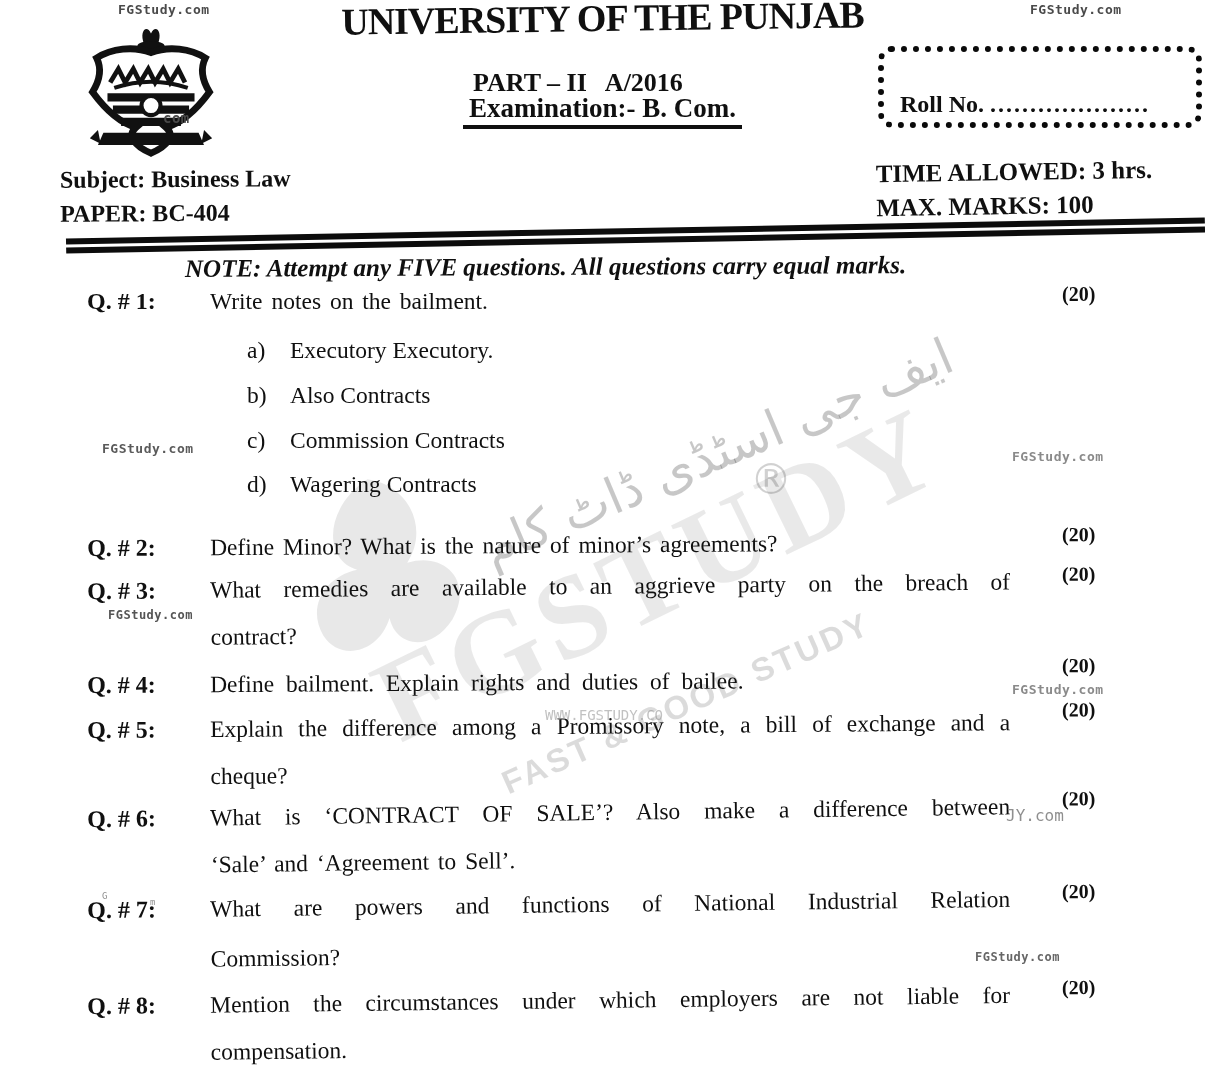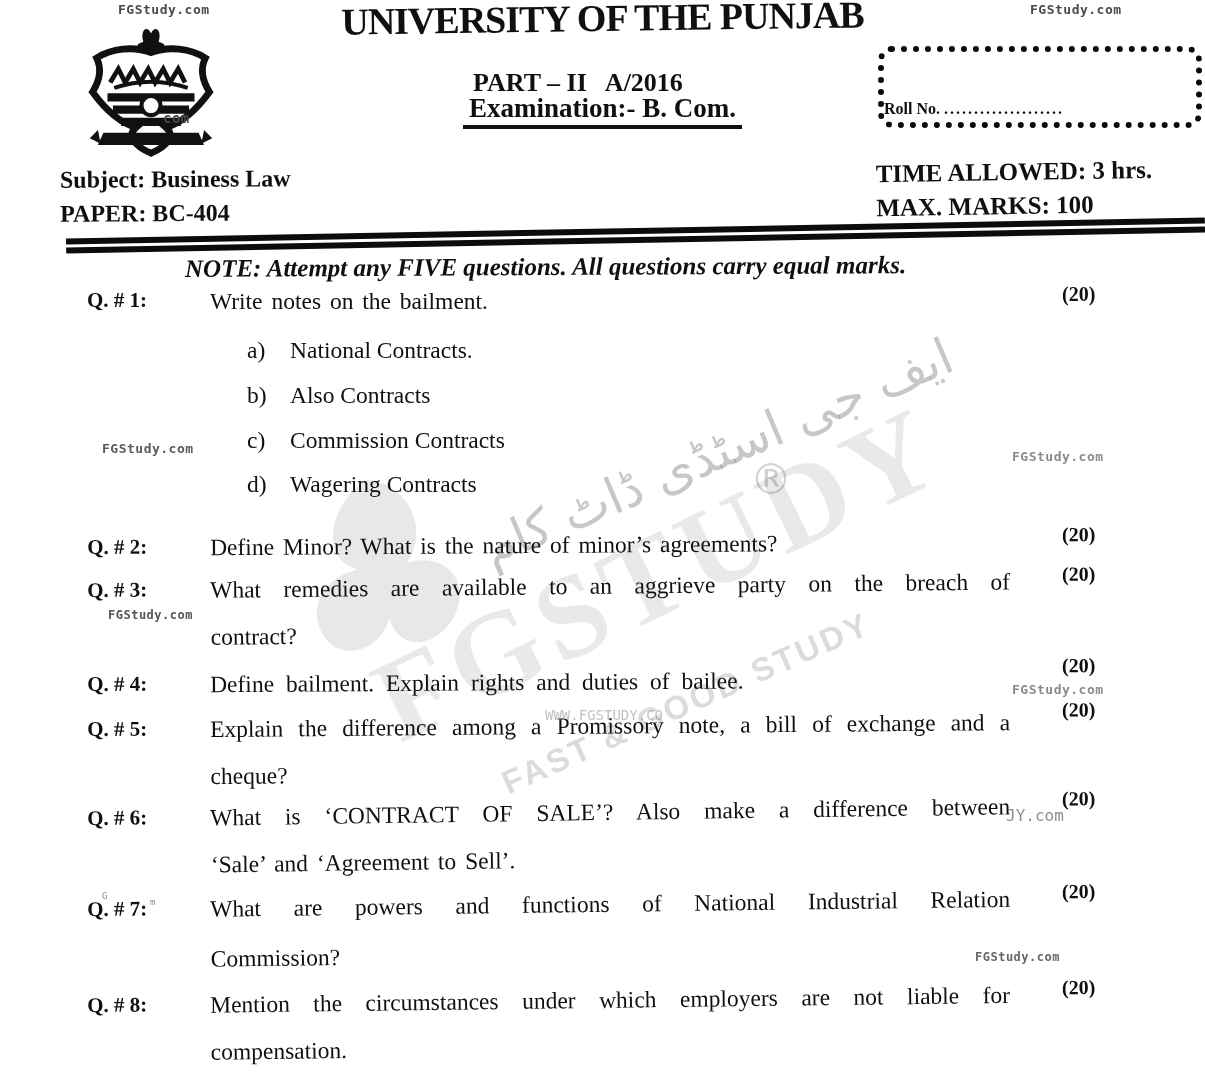--- a/index.html
+++ b/index.html
@@ -25,40 +25,40 @@
   .title{position:absolute;left:0;top:-4px;width:1205px;text-align:center;font-weight:bold;
          font-size:38px;letter-spacing:-1px;transform:rotate(-0.8deg);z-index:2;}
   .crest{position:absolute;left:72px;top:24px;z-index:2;}
   .part-line{position:absolute;left:16px;top:60px;width:1124px;text-align:center;font-weight:bold;
              font-size:26px;white-space:pre;z-index:2;margin-top:8px;}
   .exam-wrap{position:absolute;left:0;top:93px;width:1205px;text-align:center;z-index:2;}
   .exam-line{display:inline-block;font-weight:bold;font-size:27px;border-bottom:4px solid #101010;
              padding:0 6px 1px 6px;}
   .rollbox{position:absolute;left:878px;top:46px;width:312px;height:70px;border:6px dotted #0a0a0a;
            border-radius:14px;z-index:2;background:transparent;}
-  .rollbox-inner{position:absolute;left:0;bottom:4px;font-weight:bold;font-size:16px;white-space:nowrap;}
+  .rollbox-inner{position:absolute;left:16px;bottom:4px;font-weight:bold;font-size:24px;white-space:nowrap;}
   .roll-dots{letter-spacing:2px;font-weight:bold;}
 
   .subject-block{position:absolute;left:60px;top:166px;transform:rotate(-0.4deg);z-index:2;}
   .subject-line{font-weight:bold;font-size:24px;}
   .paper-line{font-weight:bold;font-size:24px;margin-top:7px;}
   .time-block{position:absolute;left:876px;top:158px;transform:rotate(-0.9deg);z-index:2;}
   .time-line{font-weight:bold;font-size:25px;white-space:nowrap;}
   .marks-line{font-weight:bold;font-size:25px;margin-top:6px;white-space:nowrap;}
 
   .rule{position:absolute;left:66px;top:228px;width:1139px;transform:rotate(-1.05deg);z-index:2;}
   .rule .bar1{height:6px;background:#0c0c0c;}
   .rule .bar2{height:6px;background:#0c0c0c;margin-top:3px;}
 
   .note-line{position:absolute;left:185px;top:253px;font-weight:bold;font-style:italic;
              font-size:25px;transform:rotate(-0.3deg);z-index:2;white-space:nowrap;}
 
   
   .q-row{position:absolute;left:0;width:1205px;z-index:2;transform-origin:100px 50%;}
-  .q-label{position:absolute;left:87px;top:0;font-weight:bold;font-size:21px;white-space:nowrap;}
+  .q-label{position:absolute;left:87px;top:0;font-weight:bold;font-size:24px;white-space:nowrap;}
   .q-marks{position:absolute;left:1062px;top:-5px;width:62px;font-weight:bold;font-size:20px;}
   .q-body{position:absolute;left:210px;top:0;width:800px;font-size:23.5px;word-spacing:3px;}
   .q-line{min-height:29px;}
   .jfull{text-align:justify;text-align-last:justify;}
   .q-line2{margin-top:18px;}
   .sub-row{position:absolute;left:0;width:1205px;z-index:2;font-size:23.5px;}
   .sub-label{position:absolute;left:247px;top:0;}
   .sub-text{position:absolute;left:290px;top:0;white-space:nowrap;}
 </style>
 </head>
@@ -133,21 +133,21 @@
 
   <div class="q-row" style="top:288px;">
     <span class="q-label">Q. # 1:</span>
     <div class="q-body">
       <div class="q-line">Write notes on the bailment.</div>
     </div>
     <span class="q-marks">(20)</span>
   </div>
   <div class="sub-row" style="top:337px;">
     <span class="sub-label">a)</span>
-    <span class="sub-text">National Contracts.</span>
+    <span class="sub-text">Executory Executory.</span>
   </div>
   <div class="sub-row" style="top:382px;">
     <span class="sub-label">b)</span>
     <span class="sub-text">Also Contracts</span>
   </div>
   <div class="sub-row" style="top:427px;">
     <span class="sub-label">c)</span>
     <span class="sub-text">Commission Contracts</span>
   </div>
   <div class="sub-row" style="top:471px;">

